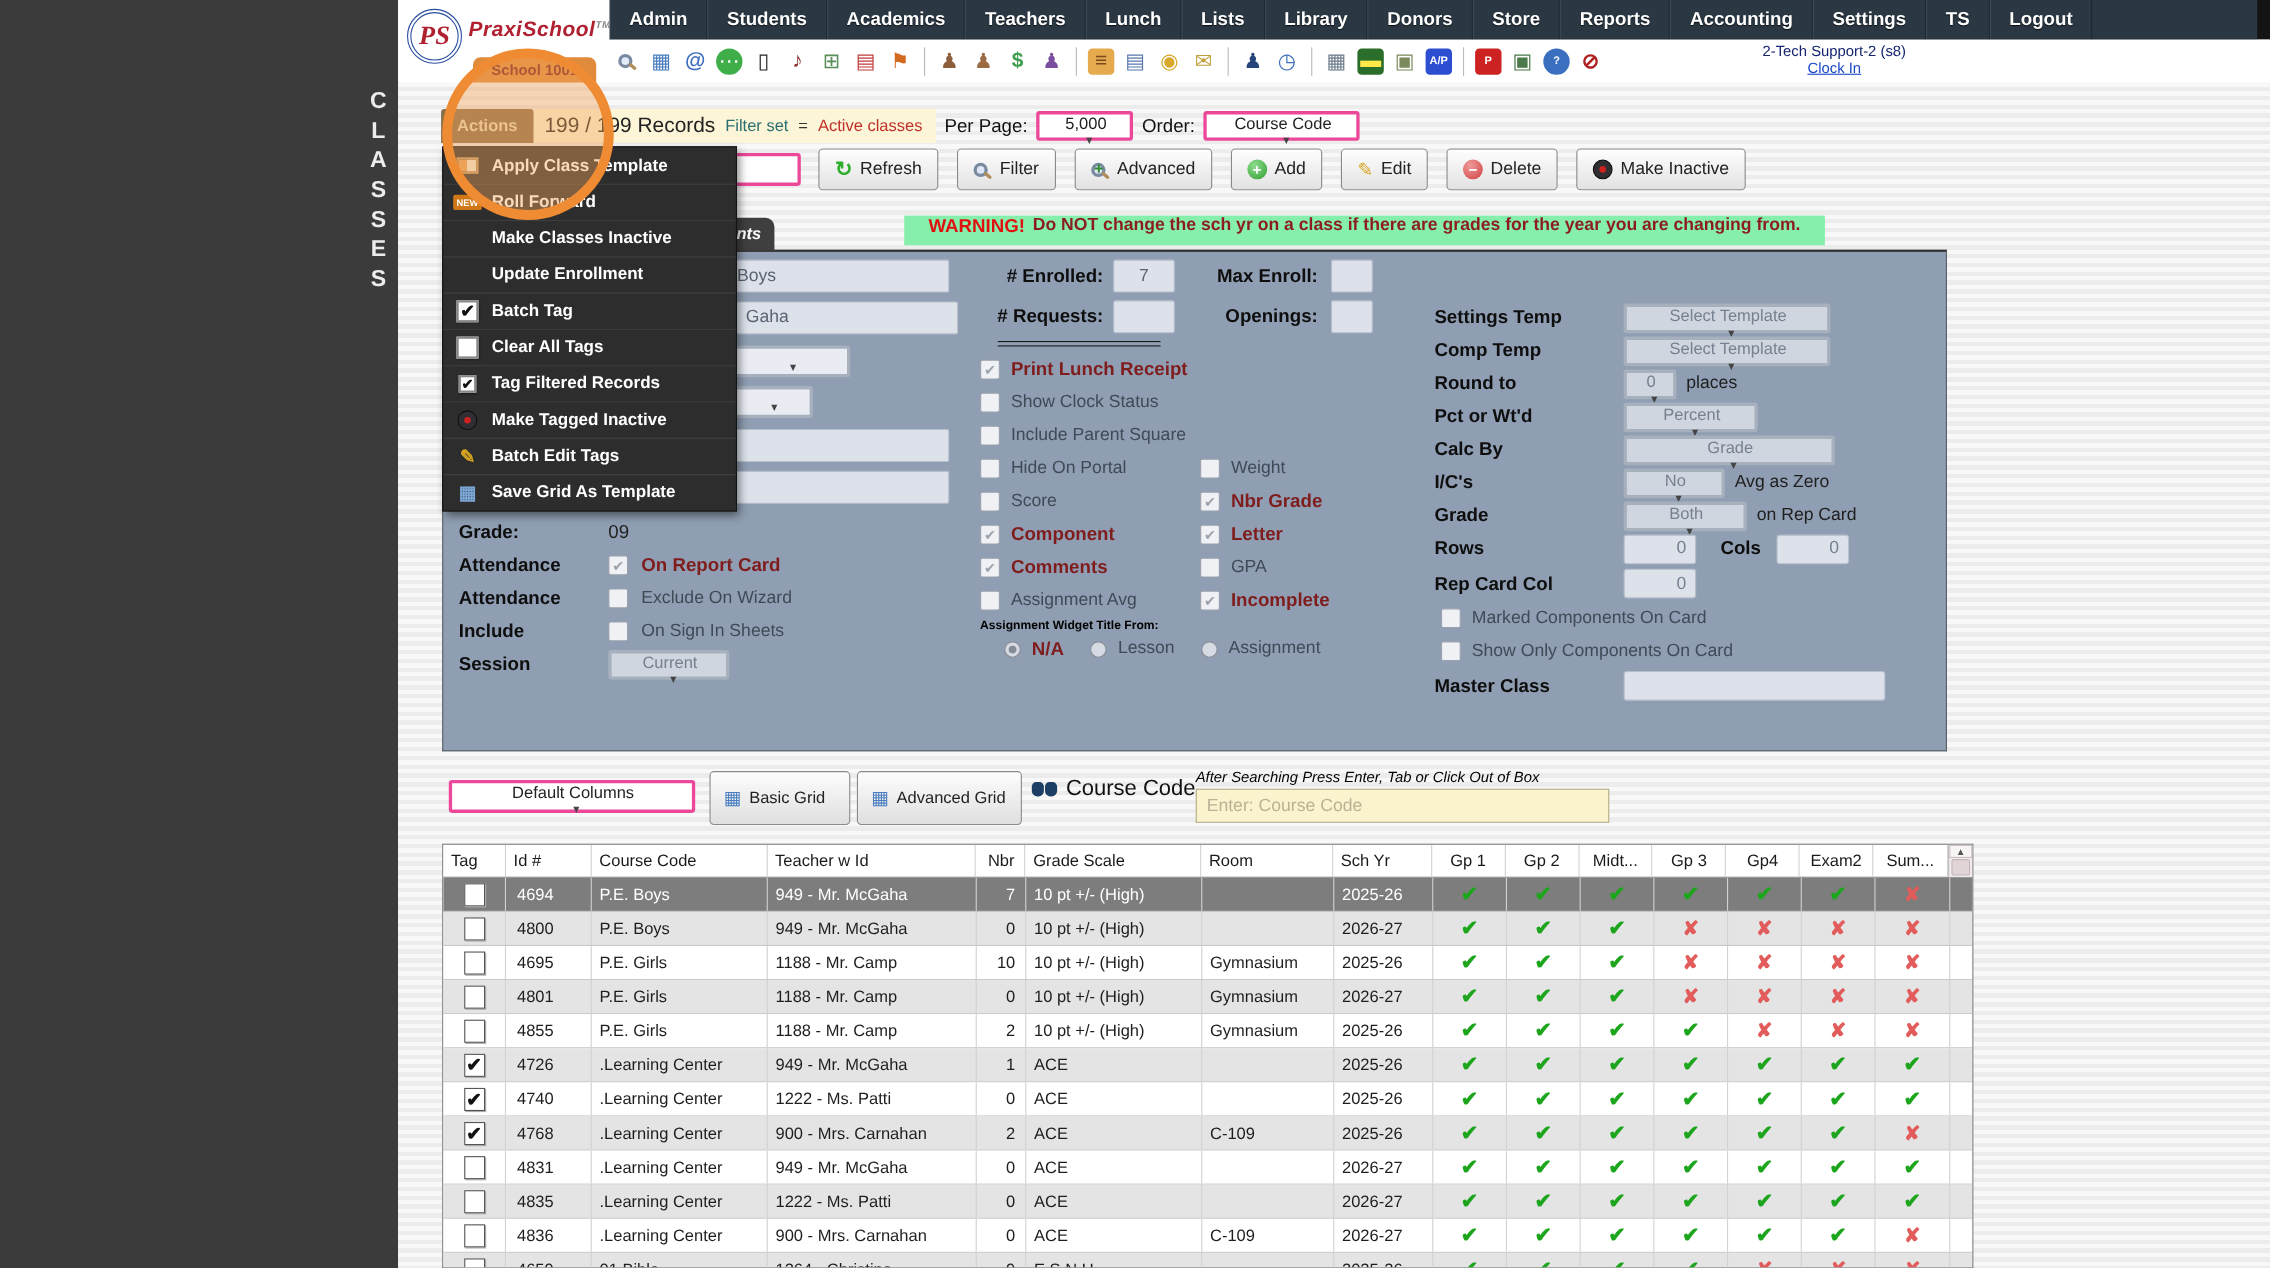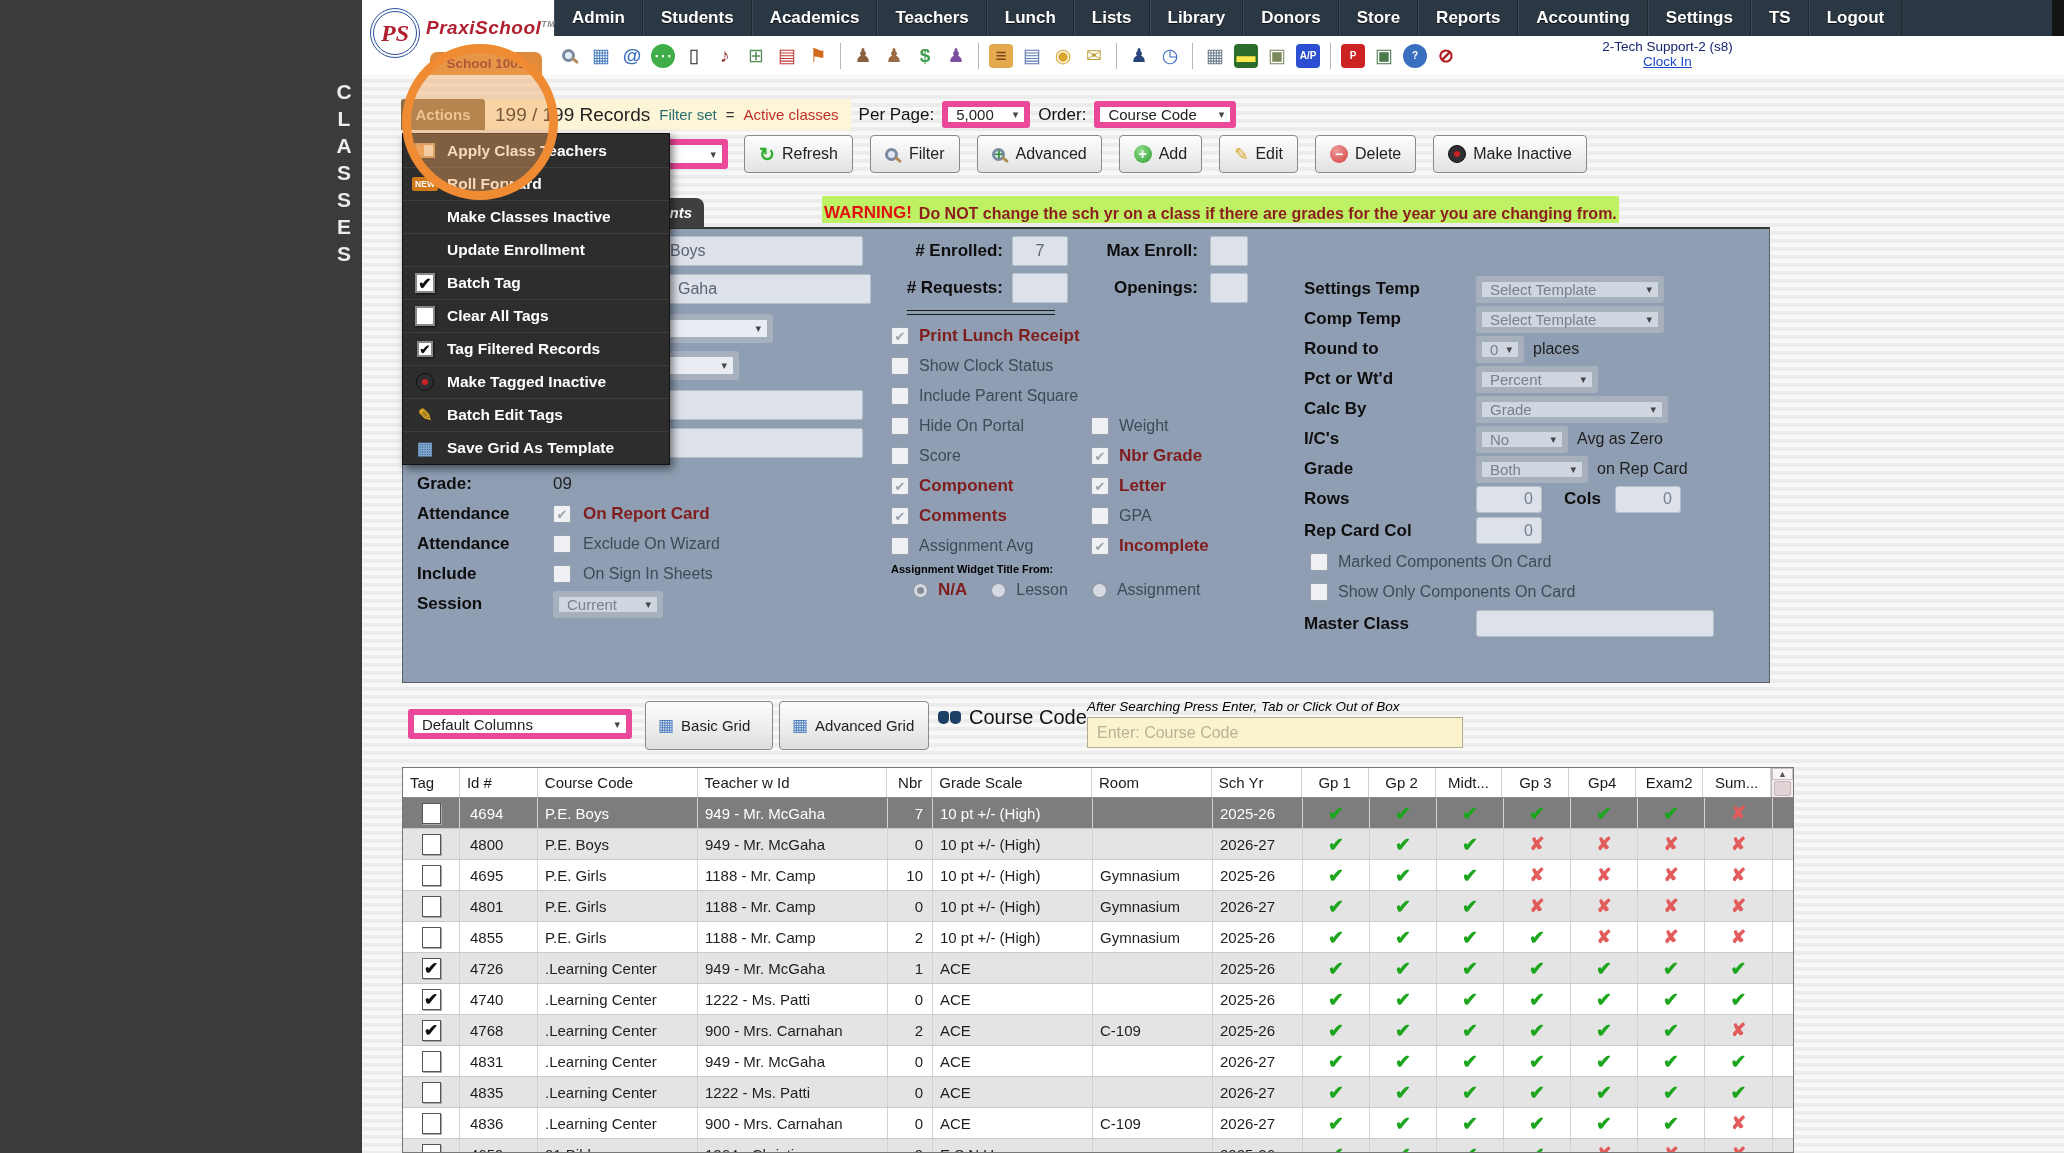--- a/index.html
+++ b/index.html
@@ -52,21 +52,21 @@
   .records { position:absolute; left:485px; top:99px; height:31px; display:flex; align-items:center; z-index:40; }
   .rec-yellow { display:flex; align-items:center; gap:9px; background:#fcf5d7; height:31px; padding:0 12px 0 10px; }
   .rec-count { font-size:19px; color:#222; }
   .rec-filterlabel { font-size:15px; color:#2a6f6f; }
   .rec-eq { font-size:15px; color:#333; }
   .rec-filterval { font-size:15px; color:#c03028; }
   .rec-white { display:flex; align-items:center; gap:8px; margin-left:8px; }
   .rec-lbl { font-size:17px; color:#111; }
 
   .sel { display:inline-flex; align-items:center; justify-content:space-between; background:#fff;
-    border:6px solid #ec4899; border-radius:3px; font-size:15px; color:#222; padding:0 6px 0 8px; height:27px; cursor:pointer; }
+    border:3px solid #ec4899; border-radius:3px; font-size:15px; color:#222; padding:0 6px 0 8px; height:27px; cursor:pointer;flex-direction:column; }
   .sel .car { font-size:11px; color:#444; margin-left:6px; }
   .sel.gray { background:#cfd6e0; color:#76818f; border-color:#a7b0bd; }
   .sel.ghost { background:#e9edf3; color:#76818f; border-color:#a7b0bd; }
 
   
   .btnrow { position:absolute; left:744px; top:135px; display:flex; gap:17px; z-index:40; }
   .tbtn { height:38px; display:flex; align-items:center; gap:7px; padding:0 14px; font-size:16px; color:#222;
     background:linear-gradient(#fefefe,#e2e2e2); border:1px solid #8a8a8a; border-radius:4px; cursor:pointer; }
   .hidden-sel { position:absolute; left:560px; top:139px; width:168px; height:30px; z-index:10; }
 
@@ -80,22 +80,22 @@
     display:flex; align-items:center; justify-content:center; line-height:1; }
   .circ.green { background:radial-gradient(circle at 35% 30%,#8fdc8f,#2f9e2f); }
   .circ.red { background:radial-gradient(circle at 35% 30%,#f09a9a,#d04040); }
   .rec-ic { width:18px; height:18px; border-radius:50%; background:#2e2e33; border:1px solid #101010; position:relative; }
   .rec-ic::after { content:""; position:absolute; left:5px; top:5px; width:6px; height:6px; border-radius:50%; background:#cc2222; }
   .pencil-ic { color:#d9a520; font-size:17px; }
   .refresh-ic { color:#2fae2f; font-weight:bold; font-size:19px; }
   .grid-ic { color:#4a7dc0; font-size:17px; }
 
   
-  .warning { position:absolute; left:822px; top:196px; height:27px; display:flex; align-items:flex-end; gap:7px;
-    background:#bef264; padding:0 2px; z-index:6; }
+  .warning { position:absolute; left:822px; top:196px; height:27px; display:flex; align-items:flex-start; gap:7px;
+    background:#86efac; padding:0 22px; z-index:6; }
   .warning .wp { color:#e01010; font-weight:bold; font-size:17px; }
   .warning .wt { color:#8b1d1d; font-weight:600; font-size:16px; }
 
   
   .tabfrag { position:absolute; left:632px; top:198px; width:72px; height:30px; background:#3f3f3f;
     border-radius:8px 8px 0 0; color:#fff; font-style:italic; font-weight:bold; font-size:15px;
     text-align:right; line-height:30px; padding-right:12px; z-index:5; }
 
   
   .formpanel { position:absolute; left:402px; top:227px; width:1368px; height:456px; background:#8f9eb2;
@@ -824,21 +824,21 @@
         <div class="tcell ctr" style="width: 67px;"><span class="mk-n">✘</span></div>
         <div class="tcell ctr" style="width: 68px;"><span class="mk-n">✘</span></div>
       </div>
     </div>
 
   <div class="menu" id="actions-menu">
       <div class="mitem">
         <span class="mico">
           <span class="ic-template"></span>
         </span>
-        <span>Apply Class Teachers</span>
+        <span>Apply Class Template</span>
       </div>
       <div class="mitem">
         <span class="mico">
           <span class="ic-new">NEW</span>
         </span>
         <span>Roll Forward</span>
       </div>
       <div class="mitem">
         <span class="mico"></span>
         <span>Make Classes Inactive</span>

